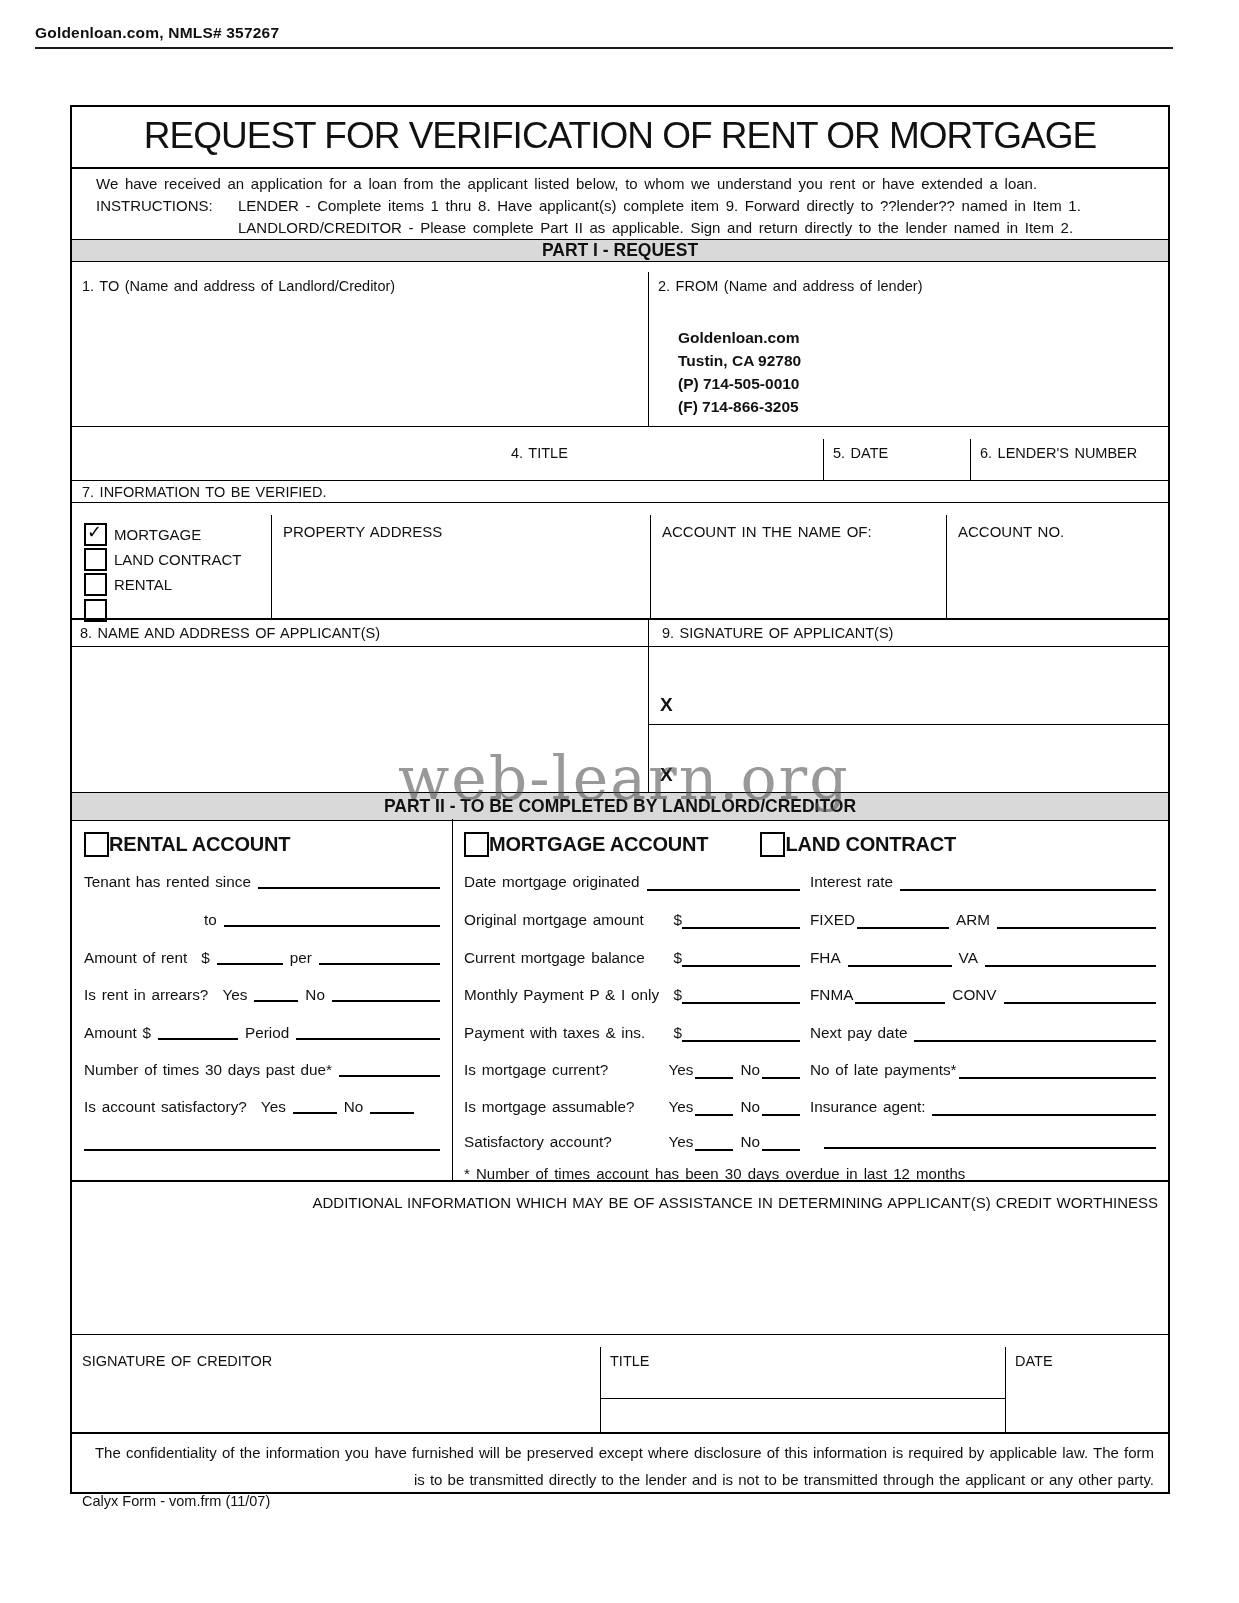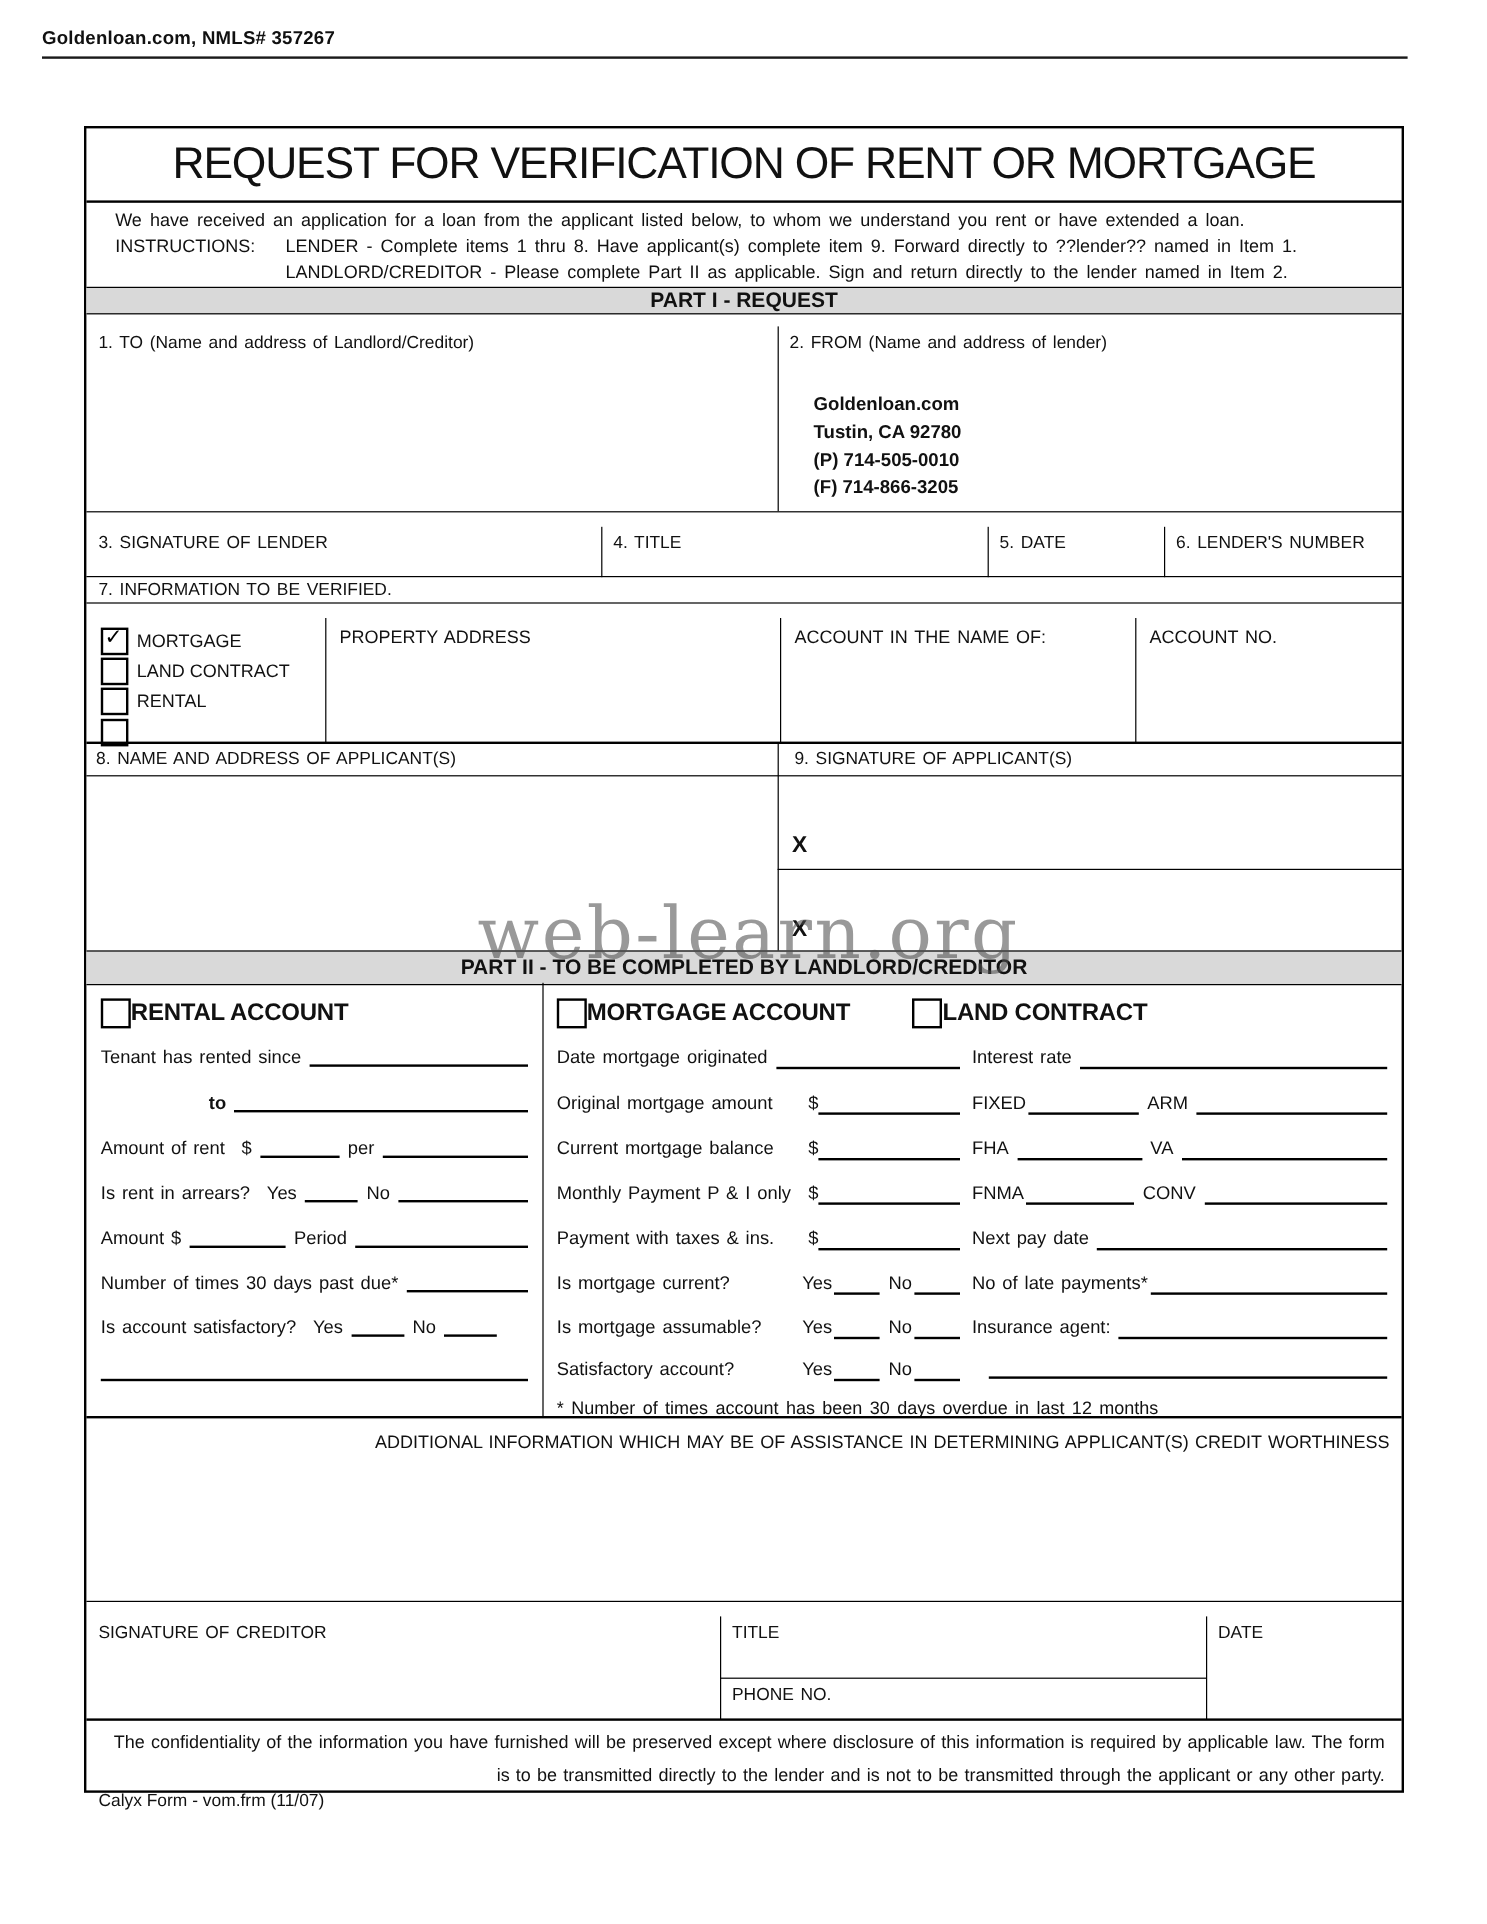--- a/index.html
+++ b/index.html
@@ -44,21 +44,21 @@
          font-size:15.3px;height:24px;white-space:nowrap;word-spacing:1.5px;}
   .bl{display:inline-block;border-bottom:2px solid #000;height:14px;margin:0 7px;flex:0 0 auto;}
   .bl.grow{flex:1 1 auto;}
   .bl.last{margin-right:0;}
   .sp14{margin-left:14px;}
   .mhalf{width:336px;display:flex;align-items:flex-end;flex:0 0 auto;}
   .ihalf{flex:1 1 auto;display:flex;align-items:flex-end;margin-left:10px;}
   .dol{margin-left:auto;}
   .grp{margin-left:auto;display:flex;align-items:flex-end;}
   .p2foot{position:absolute;top:346px;left:12px;font-size:15px;word-spacing:2px;}
-  .ind{margin-left:90px;font-weight:bold;}
+  .ind{margin-left:120px;}
   .conf{font-size:15px;line-height:27px;padding:5px 14px;word-spacing:1px;}
   .addl{padding:12px 10px;font-size:15px;word-spacing:1px;}
 </style>
 </head>
 <body>
 
 <div class="page">
 
   <div class="tophdr">Goldenloan.com, NMLS# 357267</div>
   <div class="toprule"></div>
@@ -89,23 +89,20 @@
         <div class="addr">
           <div>Goldenloan.com</div>
           <div>Tustin, CA 92780</div>
           <div>(P) 714-505-0010</div>
           <div>(F) 714-866-3205</div>
         </div>
       </div>
     </div>
 
     <div class="sec bt" style="top:319px;height:54px">
-      <div class="cell br" style="left:0;width:429px">
-        <div class="clabel">3. SIGNATURE OF LENDER</div>
-      </div>
       <div class="cell br" style="left:429px;width:322px">
         <div class="clabel">4. TITLE</div>
       </div>
       <div class="cell br" style="left:751px;width:147px">
         <div class="clabel">5. DATE</div>
       </div>
       <div class="cell" style="left:898px;right:0">
         <div class="clabel">6. LENDER'S NUMBER</div>
       </div>
     </div>
@@ -333,23 +330,20 @@
     </div>
 
     <div class="sec bt" style="top:1227px;height:98px">
       <div class="cell br" style="left:0;width:528px">
         <div class="clabel">SIGNATURE OF CREDITOR</div>
       </div>
       <div class="cell br" style="left:528px;width:405px">
         <div style="height:51px;border-bottom:1.5px solid #000">
           <div class="clabel">TITLE</div>
         </div>
-        <div>
-          <div class="clabel">PHONE NO.</div>
-        </div>
       </div>
       <div class="cell" style="left:933px;right:0">
         <div class="clabel">DATE</div>
       </div>
     </div>
 
     <div class="sec bt2" style="top:1325px;bottom:0">
       <div class="conf">The confidentiality of the information you have furnished will be preserved except where disclosure of this information is required by applicable law. The form is to be transmitted directly to the lender and is not to be transmitted through the applicant or any other party.</div>
     </div>
 

